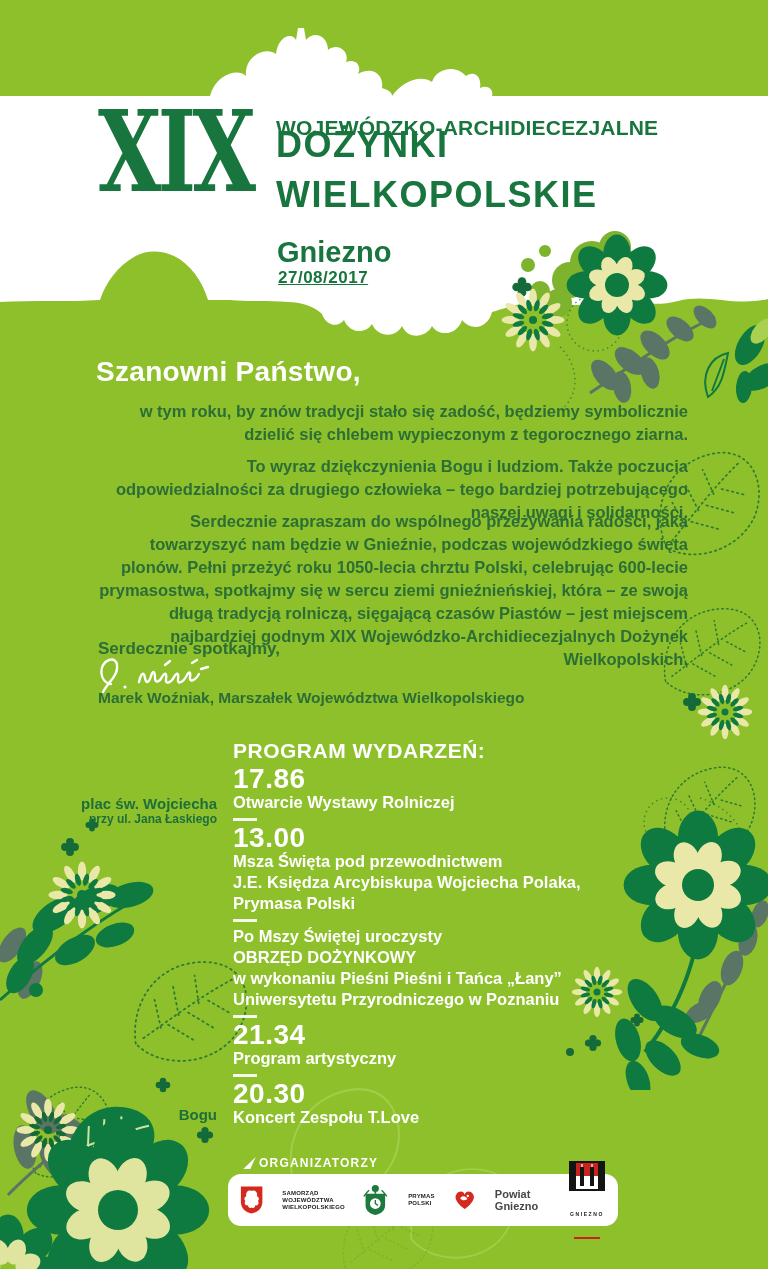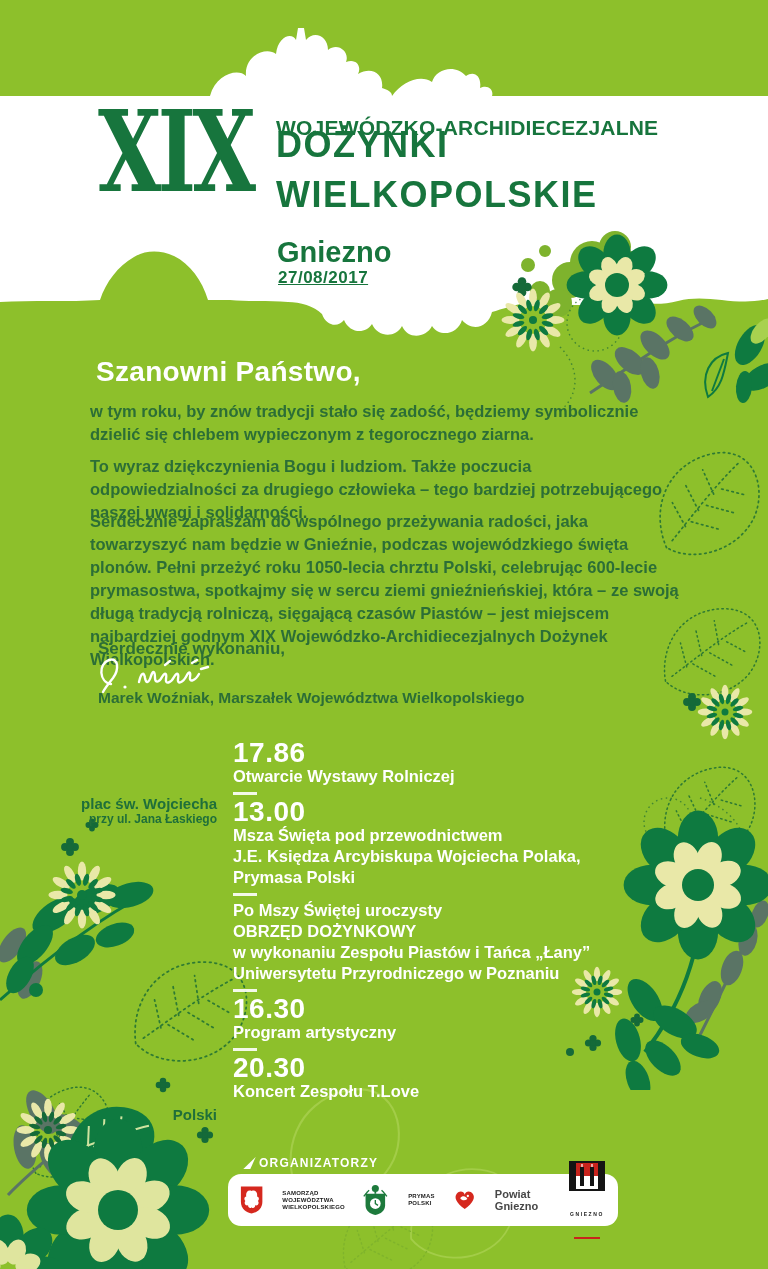--- a/index.html
+++ b/index.html
@@ -16,21 +16,21 @@
     font-size:112px;line-height:1;color:#17753d;letter-spacing:-5px;
     transform:scaleX(.73);transform-origin:0 0;
   }
   .title1{left:276px;top:116px;font-size:21px;font-weight:bold;color:#17753d;letter-spacing:.2px;}
   .title2{left:276px;top:124px;font-size:36px;font-weight:bold;color:#17753d;letter-spacing:1.5px;}
   .title3{left:276px;top:174px;font-size:36px;font-weight:bold;color:#17753d;letter-spacing:1.5px;}
   .city{left:277px;top:236px;font-size:29px;font-weight:bold;color:#17753d;}
   .date{left:278px;top:268px;font-size:17px;font-weight:bold;color:#17753d;letter-spacing:.5px;text-decoration:underline;}
   
   .salutation{left:96px;top:356px;font-size:28px;color:#ffffff;font-weight:bold;letter-spacing:.3px;}
-  .para{left:90px;width:592px;font-size:16.5px;line-height:23px;color:#2c6e36;font-weight:bold;}
+  .para{left:96px;width:592px;font-size:16.5px;line-height:23px;color:#2c6e36;font-weight:bold;text-align:right;}
   .p1{top:400px;}
   .p2{top:455px;}
   .p3{top:510px;}
   .closing{left:98px;top:639px;font-size:17px;color:#2c6e36;font-weight:bold;}
   .sig{left:95px;top:654px;}
   .sig-name{left:98px;top:689px;font-size:15.5px;color:#2c6e36;font-weight:bold;}
   
   .program{left:233px;top:738px;width:380px;color:#ffffff;}
   .prog-heading{font-size:21px;line-height:26px;font-weight:bold;letter-spacing:.5px;}
   .prog-time{font-size:28px;line-height:26px;font-weight:bold;margin-top:2px;letter-spacing:.5px;}
@@ -291,75 +291,76 @@
   <div class="abs city">Gniezno</div>
   <div class="abs date">27/08/2017</div>
 
   <div class="abs salutation">Szanowni Państwo,</div>
   <div class="abs para p1">w tym roku, by znów tradycji stało się zadość, będziemy symbolicznie dzielić się chlebem wypieczonym z tegorocznego ziarna.</div>
   <div class="abs para p2">To wyraz dziękczynienia Bogu i ludziom. Także poczucia odpowiedzialności za drugiego człowieka – tego bardziej potrzebującego naszej uwagi i solidarności.</div>
   <div class="abs para p3">
     <span>Serdecznie zapraszam do wspólnego przeżywania radości, jaka towarzyszyć nam będzie w Gnieźnie, podczas wojewódzkiego święta plonów.</span>
     <span>Pełni przeżyć roku 1050-lecia chrztu Polski, celebrując 600-lecie prymasostwa, spotkajmy się w sercu ziemi gnieźnieńskiej, która – ze swoją długą tradycją rolniczą, sięgającą czasów Piastów – jest miejscem najbardziej godnym XIX Wojewódzko-Archidiecezjalnych Dożynek Wielkopolskich.</span>
   </div>
-  <div class="abs closing">Serdecznie wykonaniu,</div>
+  <div class="abs closing">Serdecznie spotkajmy,</div>
   <svg class="abs sig" width="160" height="40" viewBox="0 0 160 40">
     <g fill="none" stroke="#ffffff" stroke-width="2.4" stroke-linecap="round">
       <path d="M16,30 C4,28 3,10 14,6 C24,3 24,16 18,24 C14,29 10,34 8,38"></path>
       <circle cx="30" cy="33" r="1.6" fill="#ffffff" stroke="none"></circle>
       <path d="M44,28 C46,19 49,17 50,24 C51,30 54,29 56,22 C58,16 60,17 60,24 C60,29 64,29 67,23 C70,18 72,19 71,25 C70,31 76,29 79,23 C82,18 84,19 83,25 C82,31 88,29 92,21 C94,17 96,18 95,23 C94,29 100,27 104,20"></path>
       <path d="M70,11 L75,7"></path>
       <path d="M97,9 L102,6"></path>
       <path d="M106,15 L113,13"></path>
     </g>
   </svg>
   <div class="abs sig-name">Marek Woźniak, Marszałek Województwa Wielkopolskiego</div>
 
   <div class="abs program">
+    <div class="prog-heading">PROGRAM WYDARZEŃ:</div>
 
     <div class="prog-item">
       <div class="prog-time">17.86</div>
       <div class="prog-line">Otwarcie Wystawy Rolniczej</div>
     </div>
     <div class="prog-div"></div>
 
     <div class="prog-item">
       <div class="prog-time">13.00</div>
       <div class="prog-line">Msza Święta pod przewodnictwem</div>
       <div class="prog-line">J.E. Księdza Arcybiskupa Wojciecha Polaka,</div>
       <div class="prog-line">Prymasa Polski</div>
     </div>
     <div class="prog-div"></div>
 
     <div class="prog-item">
       <div class="prog-line">Po Mszy Świętej uroczysty</div>
       <div class="prog-line">OBRZĘD DOŻYNKOWY</div>
-      <div class="prog-line">w wykonaniu Zespołu Piastów i Tańca „Łany”</div>
+      <div class="prog-line">w wykonaniu Pieśni Pieśni i Tańca „Łany”</div>
       <div class="prog-line">Uniwersytetu Przyrodniczego w Poznaniu</div>
     </div>
     <div class="prog-div"></div>
 
     <div class="prog-item">
-      <div class="prog-time">16.30</div>
+      <div class="prog-time">21.34</div>
       <div class="prog-line">Program artystyczny</div>
     </div>
     <div class="prog-div"></div>
 
     <div class="prog-item">
       <div class="prog-time">20.30</div>
       <div class="prog-line">Koncert Zespołu T.Love</div>
     </div>
   </div>
 
   <div class="loc loc1">
     <div class="loc-name">plac św. Wojciecha</div>
     <div class="loc-detail">przy ul. Jana Łaskiego</div>
   </div>
   <div class="loc loc2">
-    <div class="loc-name">Polski</div>
+    <div class="loc-name">Bogu</div>
   </div>
 
   <div class="abs org-tail"></div>
   <div class="abs org-label">ORGANIZATORZY</div>
 
   <div class="abs logo-bar">
 
     <div class="logo">
       <svg width="26" height="32" viewBox="0 0 26 32">
         <path d="M1,1 H25 V18 C25,26 19,30 13,31 C7,30 1,26 1,18 Z" fill="#d5281e"></path>

